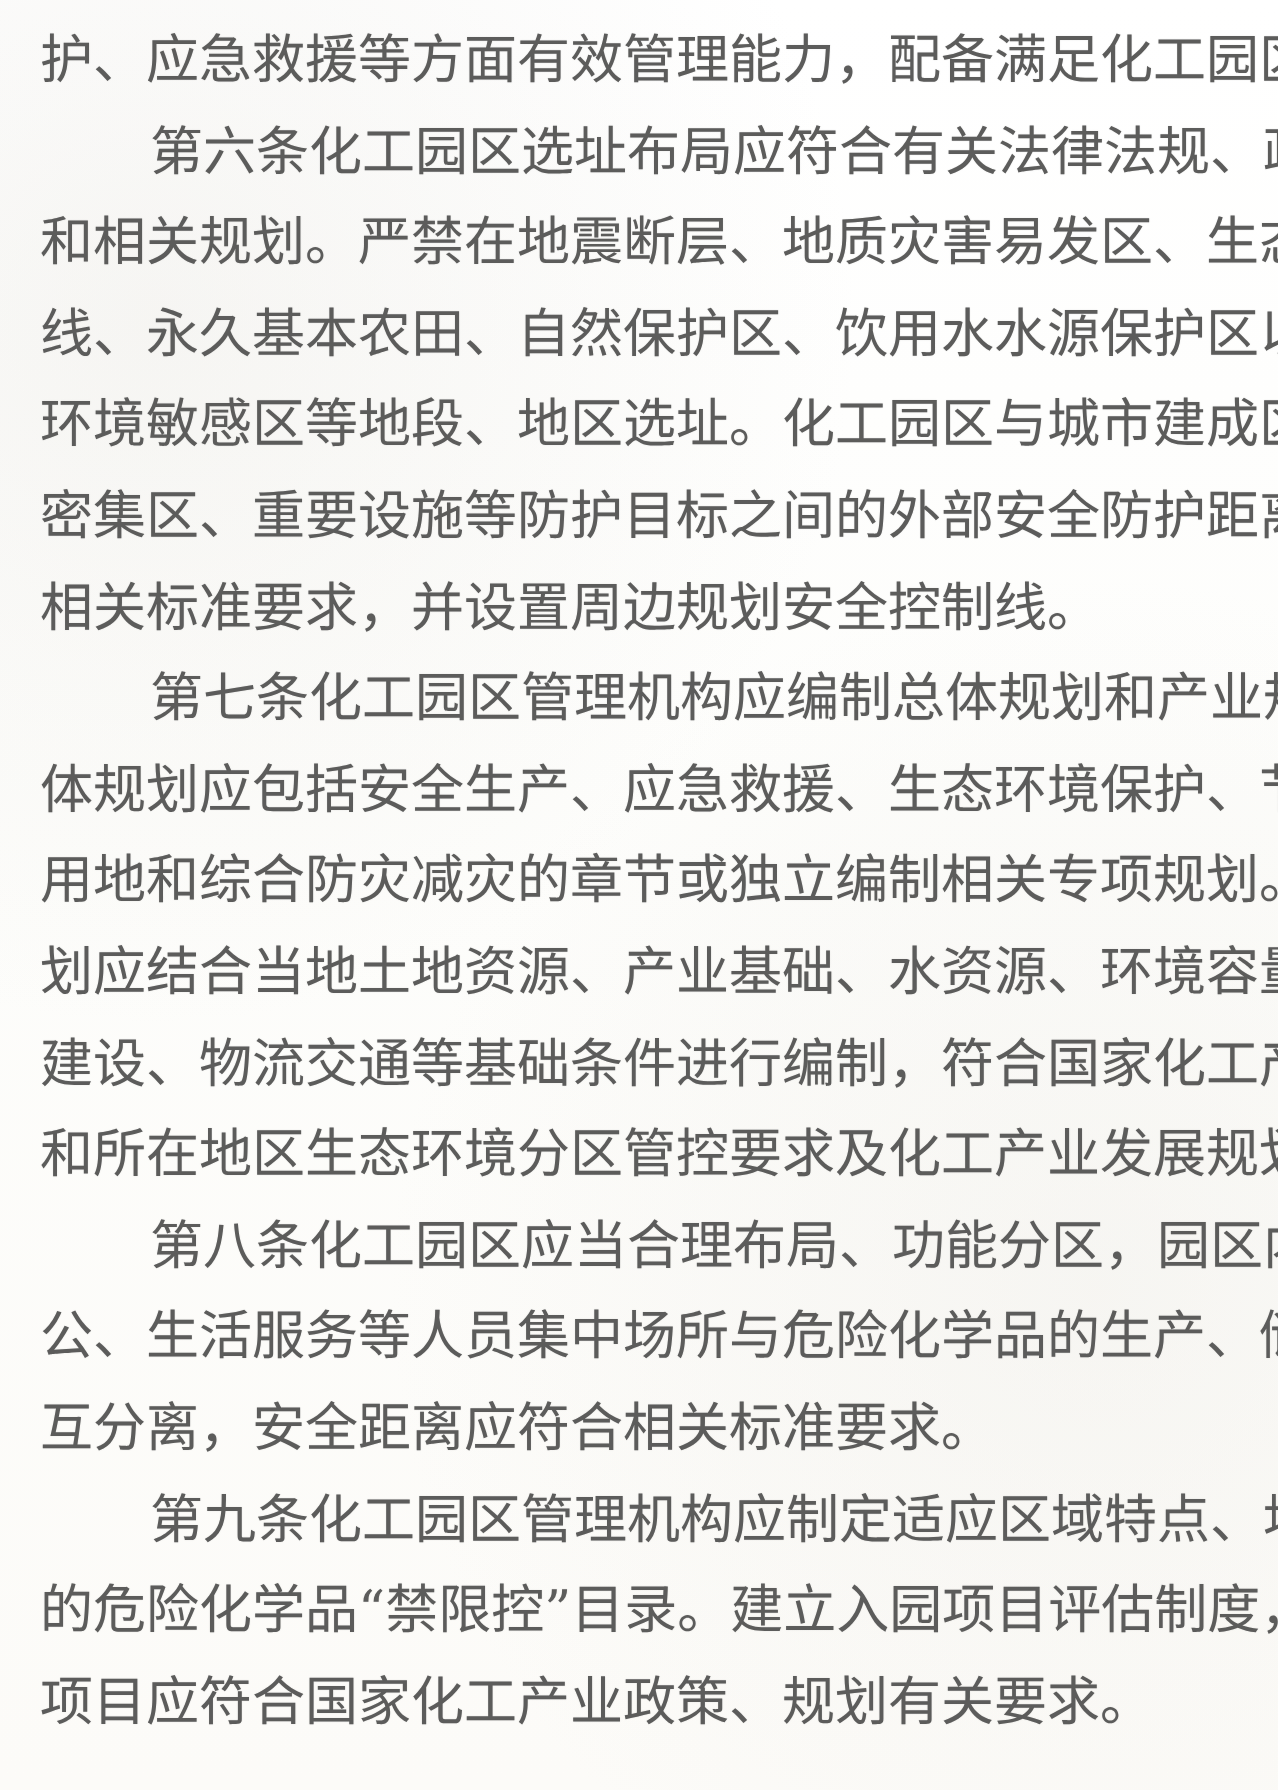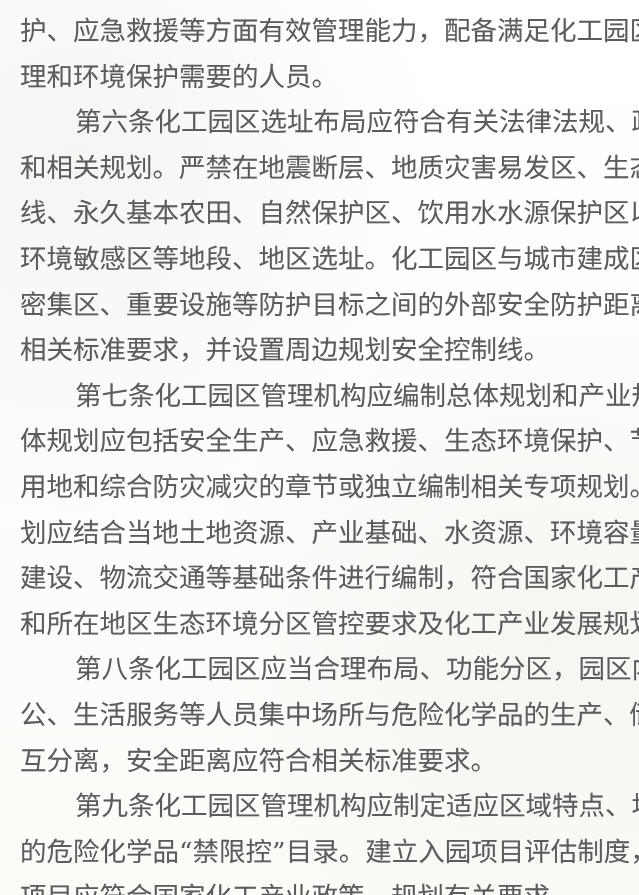--- a/index.html
+++ b/index.html
@@ -117,21 +117,20 @@
         <span class="ch">，</span>
         <span class="ch">配</span>
         <span class="ch">备</span>
         <span class="ch">满</span>
         <span class="ch">足</span>
         <span class="ch">化</span>
         <span class="ch">工</span>
         <span class="ch">园</span>
         <span class="ch">区</span>
       </div>
-      <div class="text-line ragged"><span class="ch">理</span><span class="ch">和</span><span class="ch">环</span><span class="ch">境</span><span class="ch">保</span><span class="ch">护</span><span class="ch">需</span><span class="ch">要</span><span class="ch">的</span><span class="ch">人</span><span class="ch">员</span><span class="ch">。</span></div>
       <div class="text-line justify indent">
         <span class="ch">第</span>
         <span class="ch">六</span>
         <span class="ch">条</span>
         <span class="ch"> </span>
         <span class="ch">化</span>
         <span class="ch">工</span>
         <span class="ch">园</span>
         <span class="ch">区</span>
         <span class="ch">选</span>

